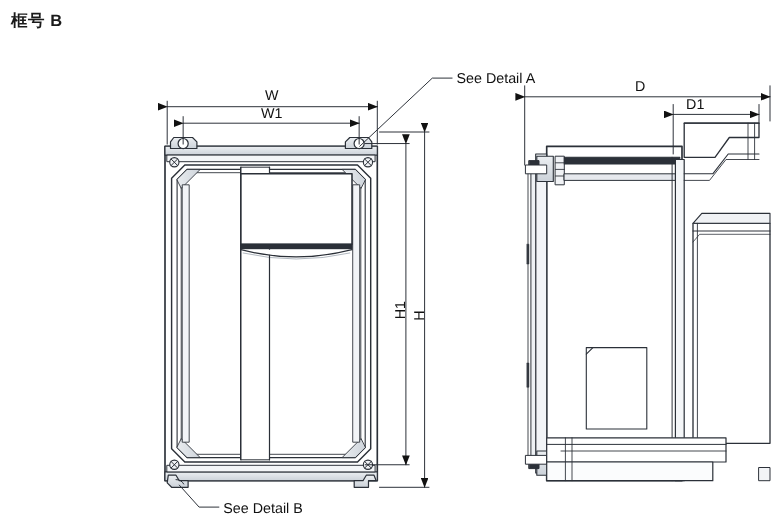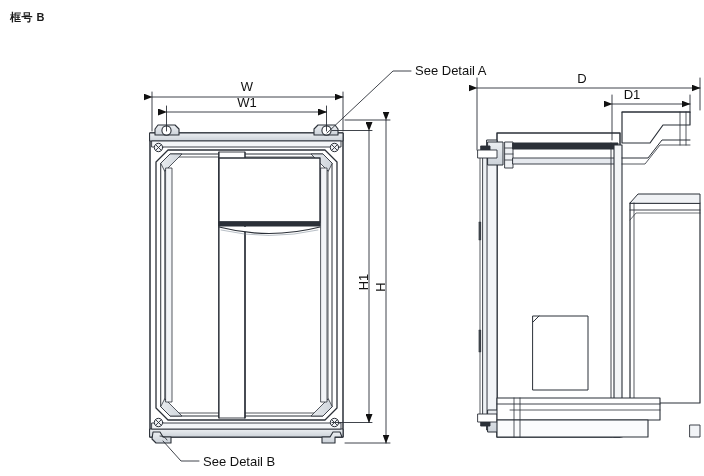--- a/index.html
+++ b/index.html
@@ -1,18 +1,18 @@
 <!DOCTYPE html>
 <html><head>
 <meta charset="utf-8">
 <style>
   html,body{margin:0;padding:0;background:#ffffff;}
   body{width:704px;height:476px;position:relative;overflow:hidden;
        font-family:"Liberation Sans","DejaVu Sans",sans-serif;color:#1a1a1a;}
-  #title{position:absolute;left:10px;top:10px;font-size:11px;font-weight:bold;
+  #title{position:absolute;left:10px;top:10px;font-size:15px;font-weight:bold;
          letter-spacing:0.5px;white-space:nowrap;}
   #canvas{position:absolute;left:0;top:0;width:704px;height:476px;}
   .dimtxt{font-family:"Liberation Sans","DejaVu Sans",sans-serif;font-size:13px;fill:#111;}
   .leadtxt{font-family:"Liberation Sans","DejaVu Sans",sans-serif;font-size:13px;fill:#111;}
 </style>
 </head>
 <body>
 
 <div id="title">框号 B</div>
 

